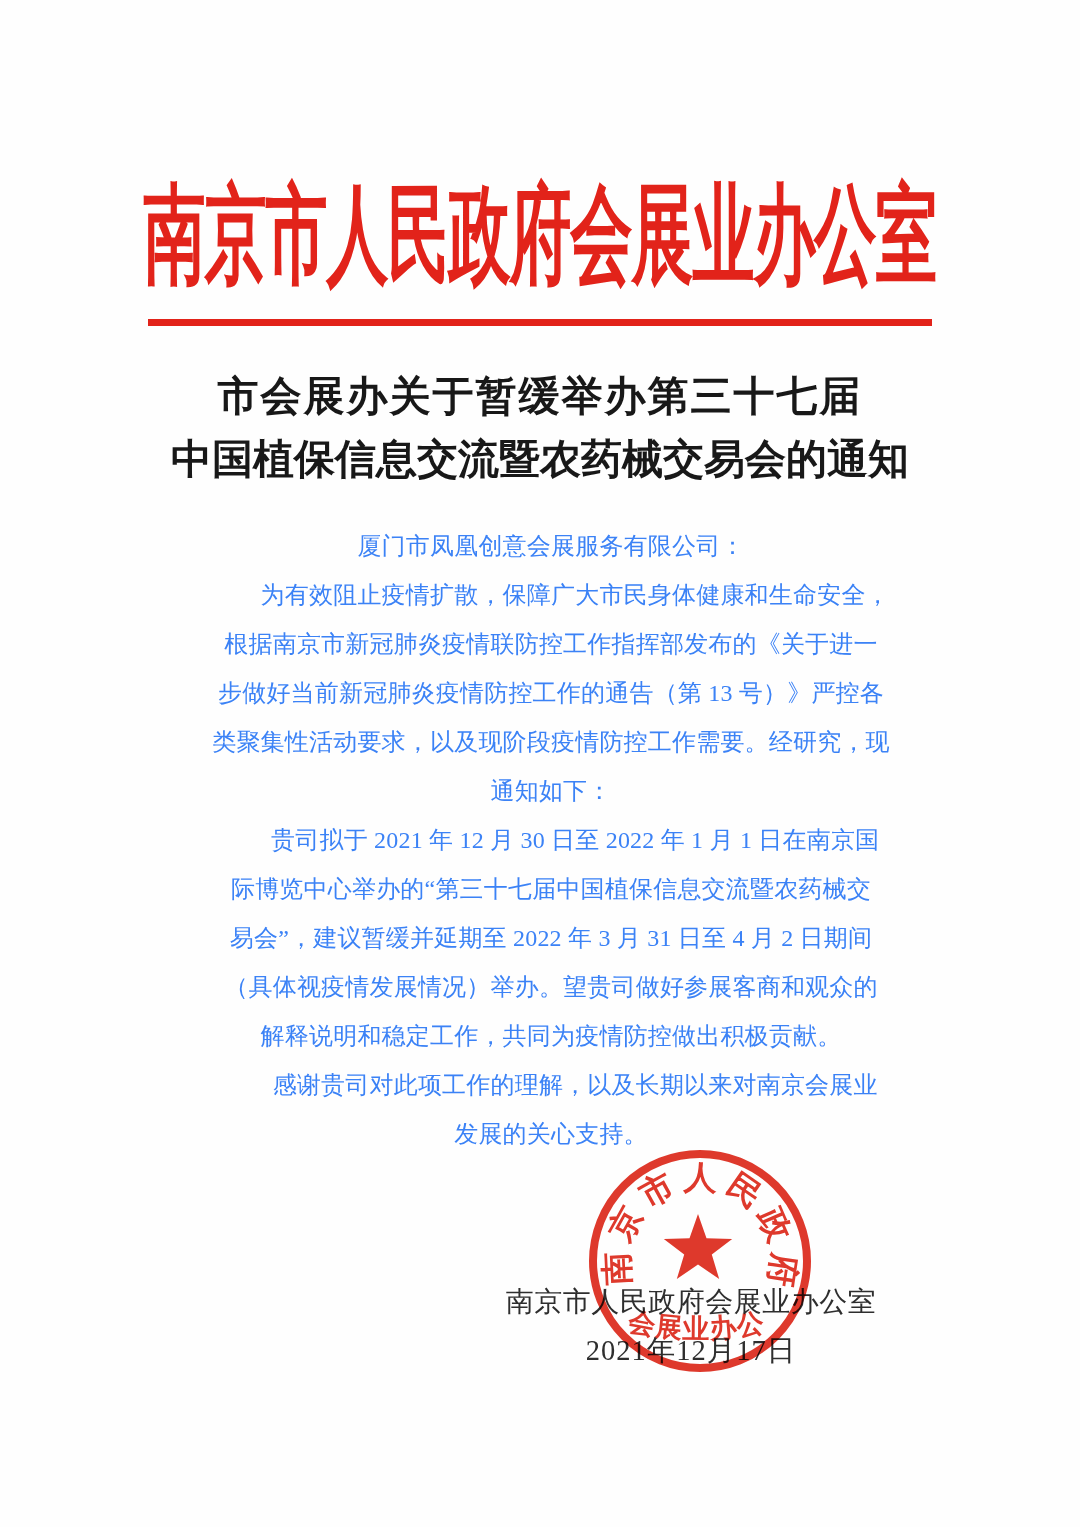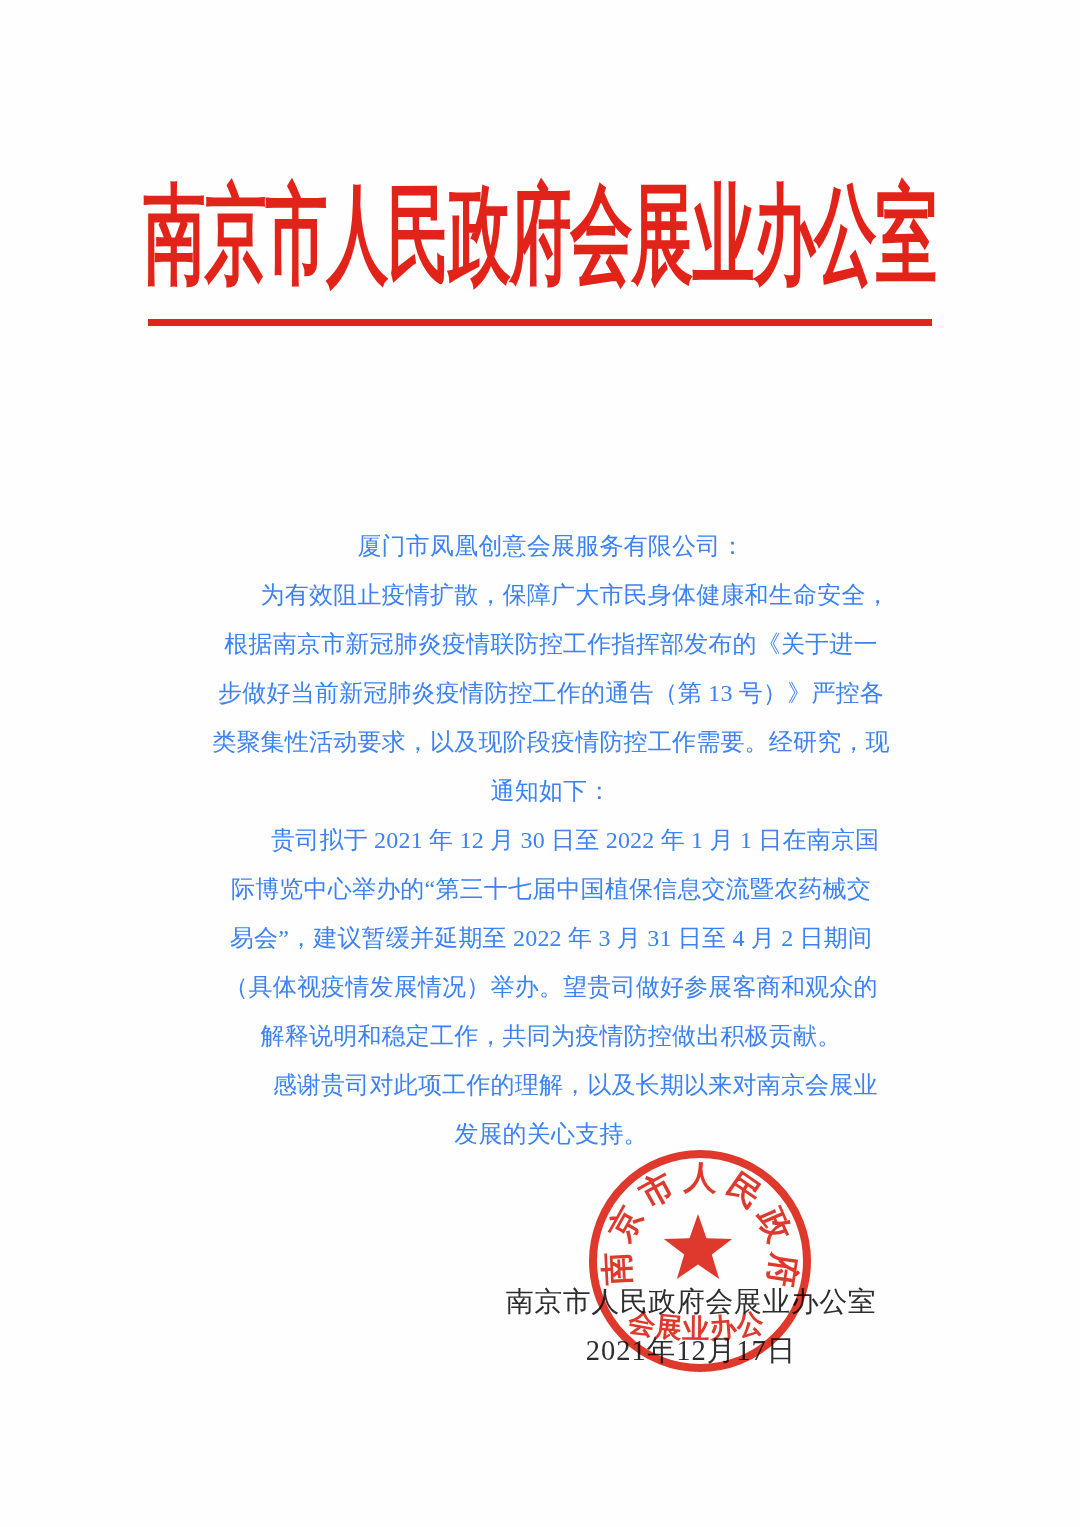--- a/index.html
+++ b/index.html
@@ -75,20 +75,24 @@
 <body>
 
 <div class="page">
 
   <div class="org-header">
     <span class="stretch">南京市人民政府会展业办公室</span>
   </div>
 
   <div class="red-rule"></div>
 
+  <div class="doc-title">
+    <div class="t1">市会展办关于暂缓举办第三十七届</div>
+    <div class="t2">中国植保信息交流暨农药械交易会的通知</div>
+  </div>
 
   <div class="body-text">厦门市凤凰创意会展服务有限公司：
 　　为有效阻止疫情扩散，保障广大市民身体健康和生命安全，
 根据南京市新冠肺炎疫情联防控工作指挥部发布的《关于进一
 步做好当前新冠肺炎疫情防控工作的通告（第 13 号）》严控各
 类聚集性活动要求，以及现阶段疫情防控工作需要。经研究，现
 通知如下：
 　　贵司拟于 2021 年 12 月 30 日至 2022 年 1 月 1 日在南京国
 际博览中心举办的“第三十七届中国植保信息交流暨农药械交
 易会”，建议暂缓并延期至 2022 年 3 月 31 日至 4 月 2 日期间

